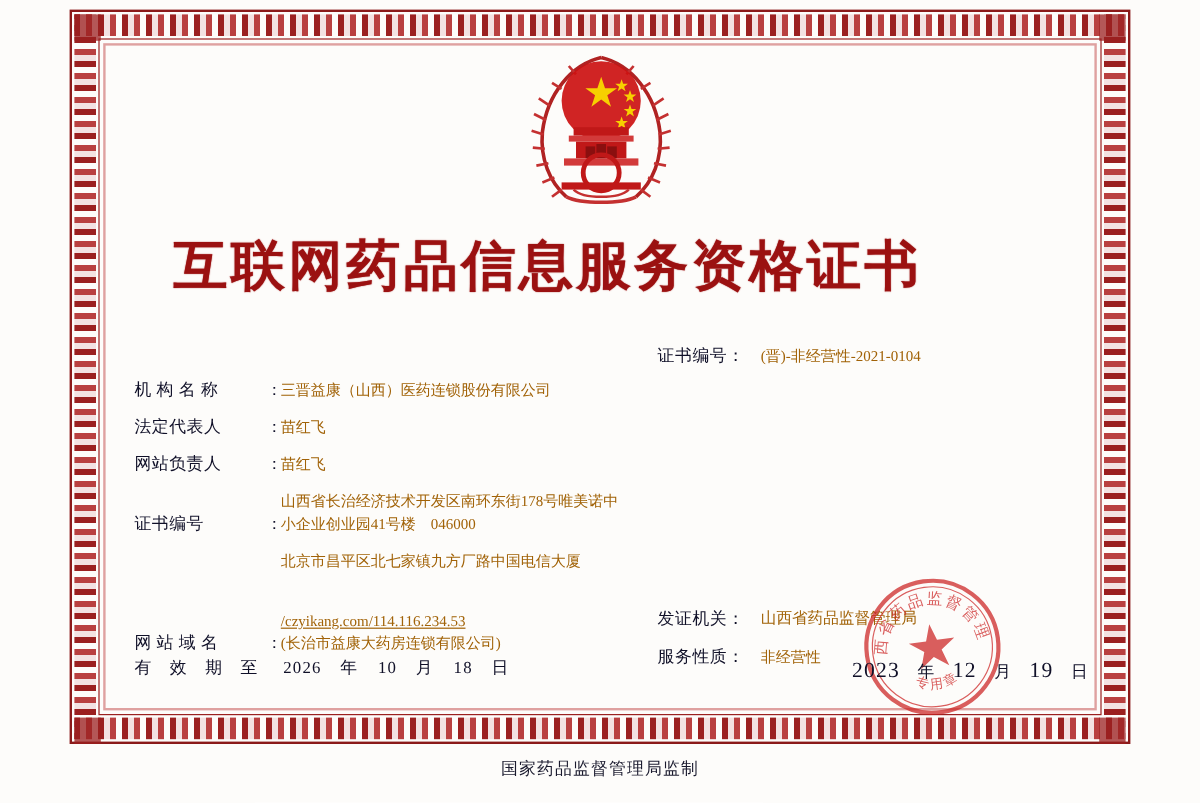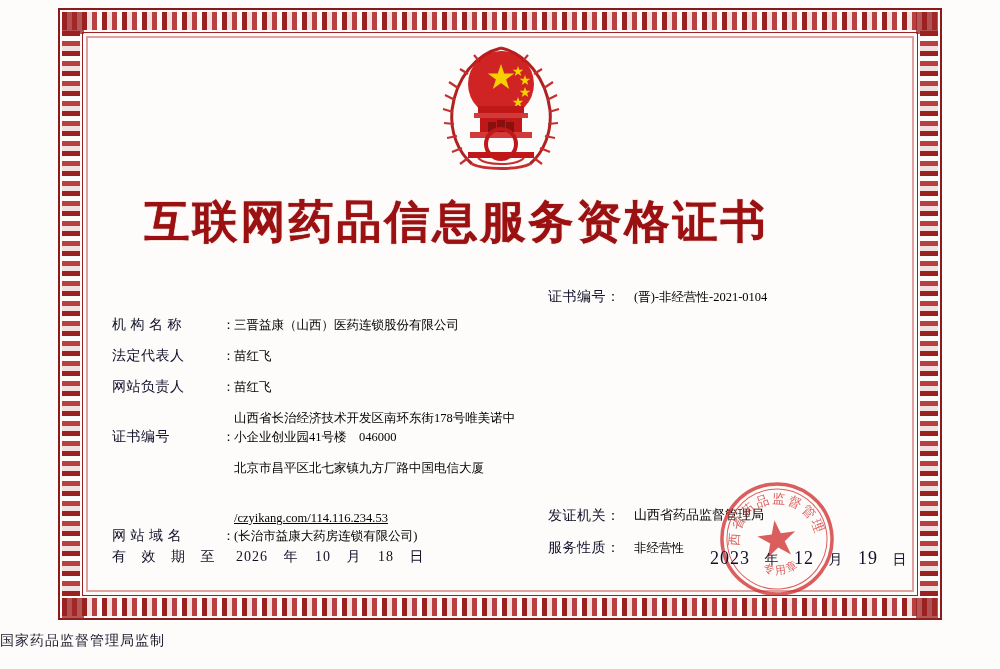--- a/index.html
+++ b/index.html
@@ -148,21 +148,21 @@
   .field .sep {
     width: 12px;
     flex: 0 0 12px;
     text-align: center;
     font-size: 13px;
     color: #101028;
   }
   .field .value {
     flex: 1;
     font-size: 12.5px;
-    color: #000000;
+    color: #a16207;
     line-height: 1.45;
   }
   .value .line2 { display: block; }
   .value .underline-txt {
     text-decoration: underline;
     margin-top: 32px;
   }
 
   .right-col .field .label {
     width: 86px;
@@ -213,21 +213,21 @@
     transform: rotate(-8deg);
   }
   .seal svg { display: block; }
 
   
   .footer {
     position: absolute;
     left: 0;
     top: 632px;
     width: 1000px;
-    text-align: left;
+    text-align: center;
     font-size: 14px;
     color: #1a1a2e;
     letter-spacing: 1px;
   }
 </style>
 </head>
 <body>
 
 <div class="certificate">
 

